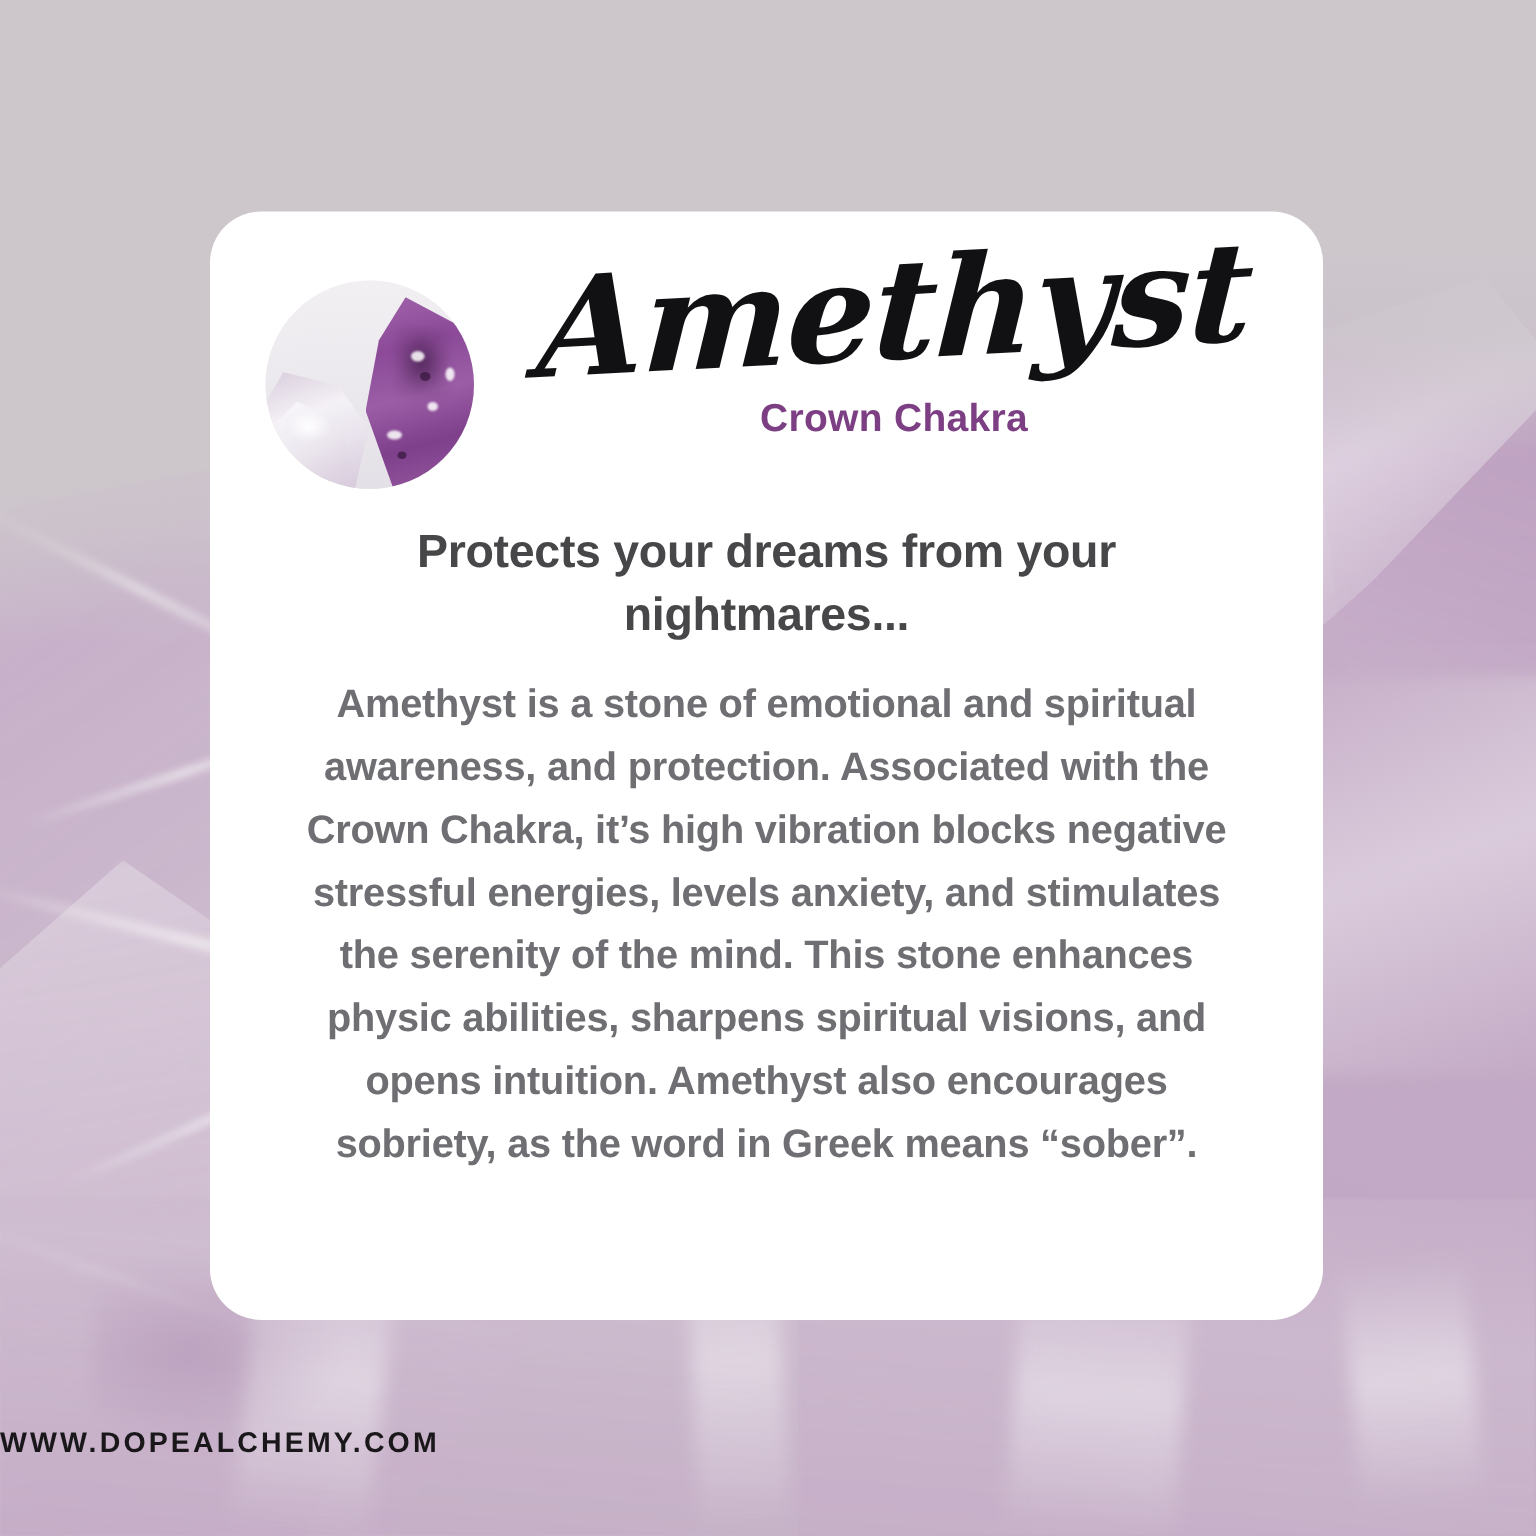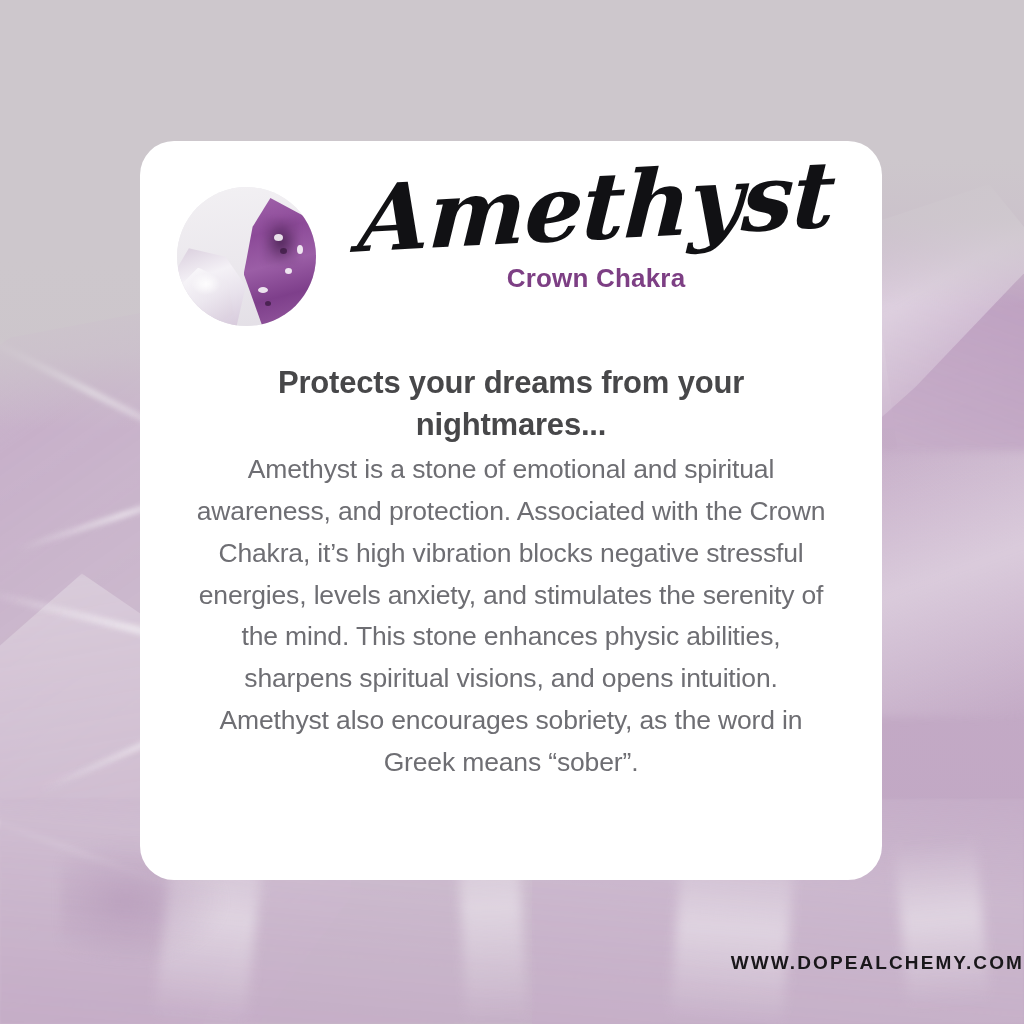--- a/index.html
+++ b/index.html
@@ -364,54 +364,54 @@
     font-weight: 700;
     font-size: 26px;
     color: #7d3f84;
     letter-spacing: 0.2px;
   }
 
   
   .tagline {
     position: absolute;
     left: 60px;
-    top: 221px;
+    top: 206px;
     width: 622px;
     text-align: center;
     font-family: "Liberation Sans", sans-serif;
     font-weight: 700;
     font-size: 31px;
     line-height: 1.36;
     color: #474749;
     letter-spacing: -0.2px;
   }
 
   
   .body-copy {
     position: absolute;
     left: 52px;
     top: 308px;
     width: 638px;
     text-align: center;
     font-family: "Liberation Sans", sans-serif;
-    font-weight: 400;
+    font-weight: 700;
     font-size: 26.5px;
     line-height: 1.58;
     color: #6e6e73;
     white-space: pre-line;
     letter-spacing: -0.15px;
   }
 
   
   .site-url {
     position: absolute;
     left: 0;
     top: 952px;
     width: 100%;
-    text-align: right;
+    text-align: left;
     font-family: "Liberation Sans", sans-serif;
     font-weight: 700;
     font-size: 19px;
     letter-spacing: 2.1px;
     color: #19171a;
   }
 </style>
 </head>
 <body>
 

